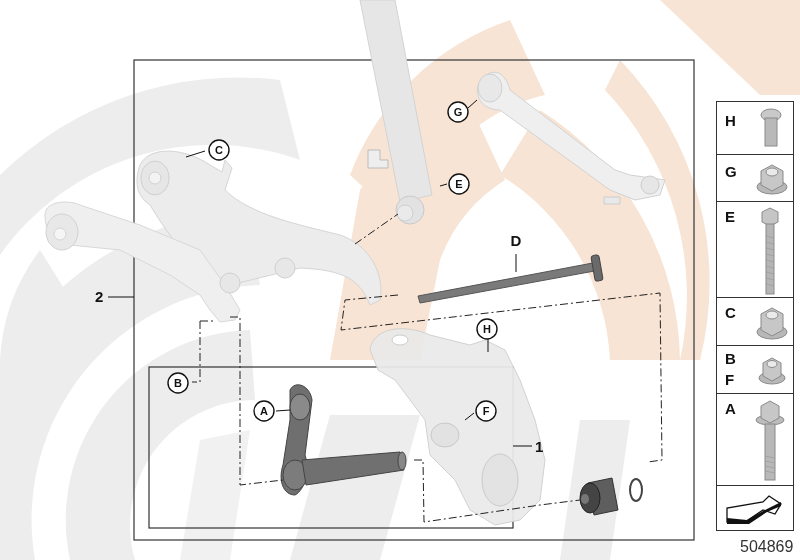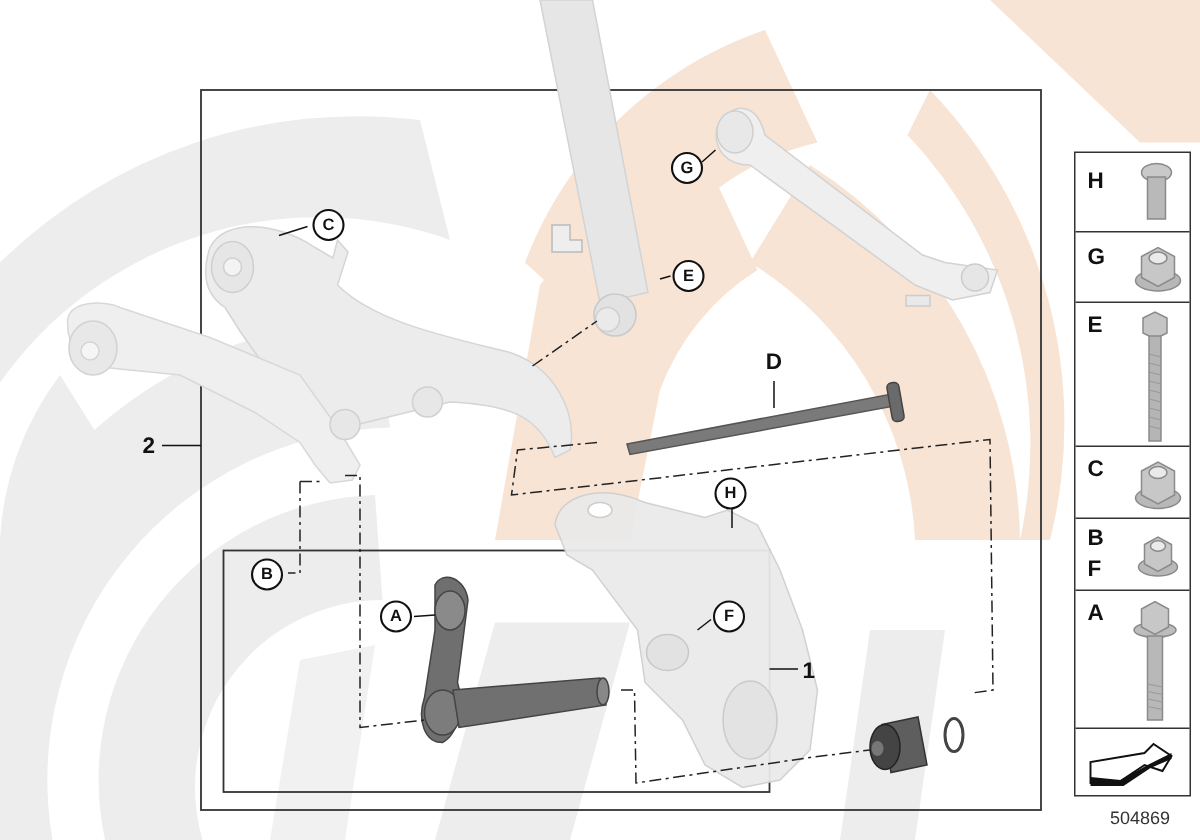--- a/index.html
+++ b/index.html
@@ -9,21 +9,21 @@
   .callout-text { font-family:"Liberation Sans", sans-serif; font-weight:bold; font-size:11px; fill:#111; text-anchor:middle; dominant-baseline:central; }
   .num-label { font-family:"Liberation Sans", sans-serif; font-weight:bold; font-size:15px; fill:#111; }
   .leader { stroke:#111; stroke-width:1; fill:none; }
   .dash { stroke:#222; stroke-width:1; fill:none; stroke-dasharray:8 3 2 3; }
   .frame { stroke:#333; stroke-width:1.2; fill:none; }
   .side-panel { position:absolute; left:716px; top:101px; width:78px; height:430px; border:1px solid #333; background:#fff; box-sizing:border-box; }
   .side-cell { position:absolute; left:0; width:76px; border-bottom:1px solid #333; box-sizing:border-box; }
   .side-letter { position:absolute; left:8px; font-family:"Liberation Sans", sans-serif; font-weight:bold; font-size:15px; color:#111; }
   .side-letter-2 { position:absolute; left:8px; font-family:"Liberation Sans", sans-serif; font-weight:bold; font-size:15px; color:#111; }
   .side-icon { position:absolute; }
-  .diagram-id { position:absolute; left:740px; top:538px; font-family:"Liberation Sans", sans-serif; font-size:12px; color:#333;text-align:center; }
+  .diagram-id { position:absolute; left:740px; top:538px; font-family:"Liberation Sans", sans-serif; font-size:16px; color:#333;text-align:center; }
 </style>
 </head>
 <body>
 
 <svg id="canvas" width="800" height="560" viewBox="0 0 800 560" xmlns="http://www.w3.org/2000/svg">
 
   <g>
 
     <path d="M0,175 A340,340 0 0 1 280,80 L300,160 A260,260 0 0 0 0,255 Z" fill="#ededed"></path>
     <path d="M-40,560 A310,310 0 0 1 250,210 L260,285 A235,235 0 0 0 35,560 Z" fill="#ededed"></path>

